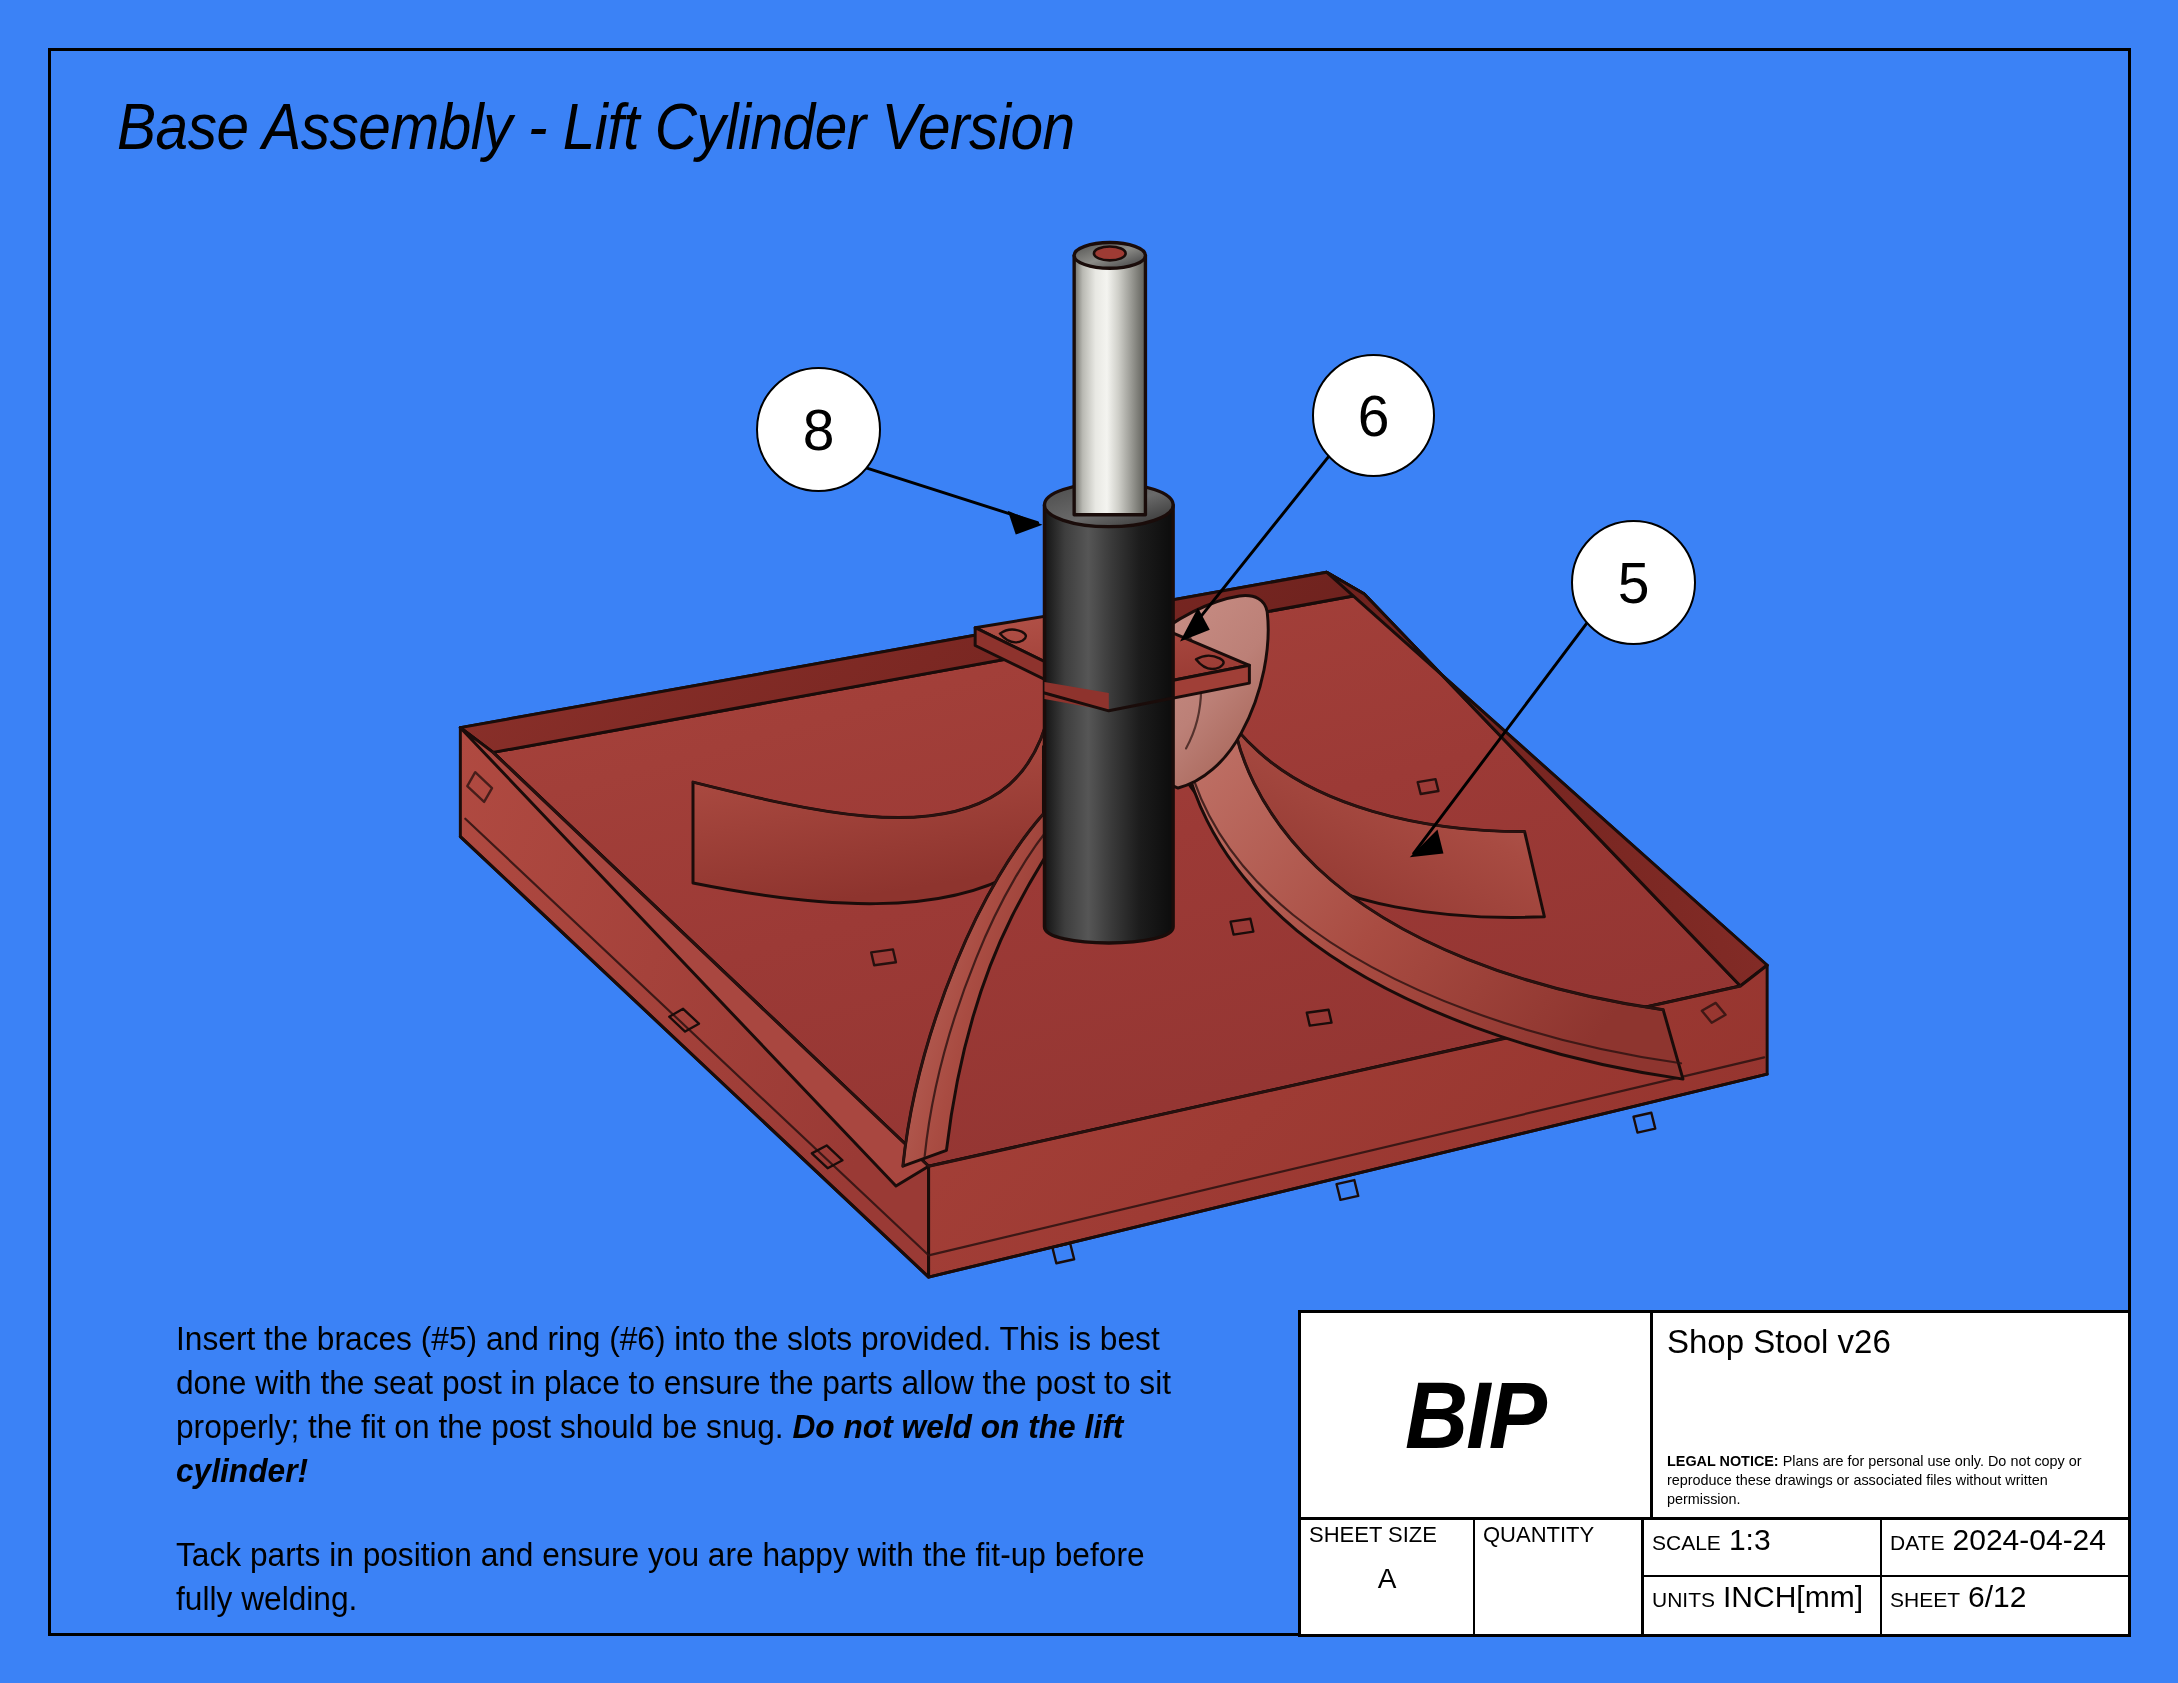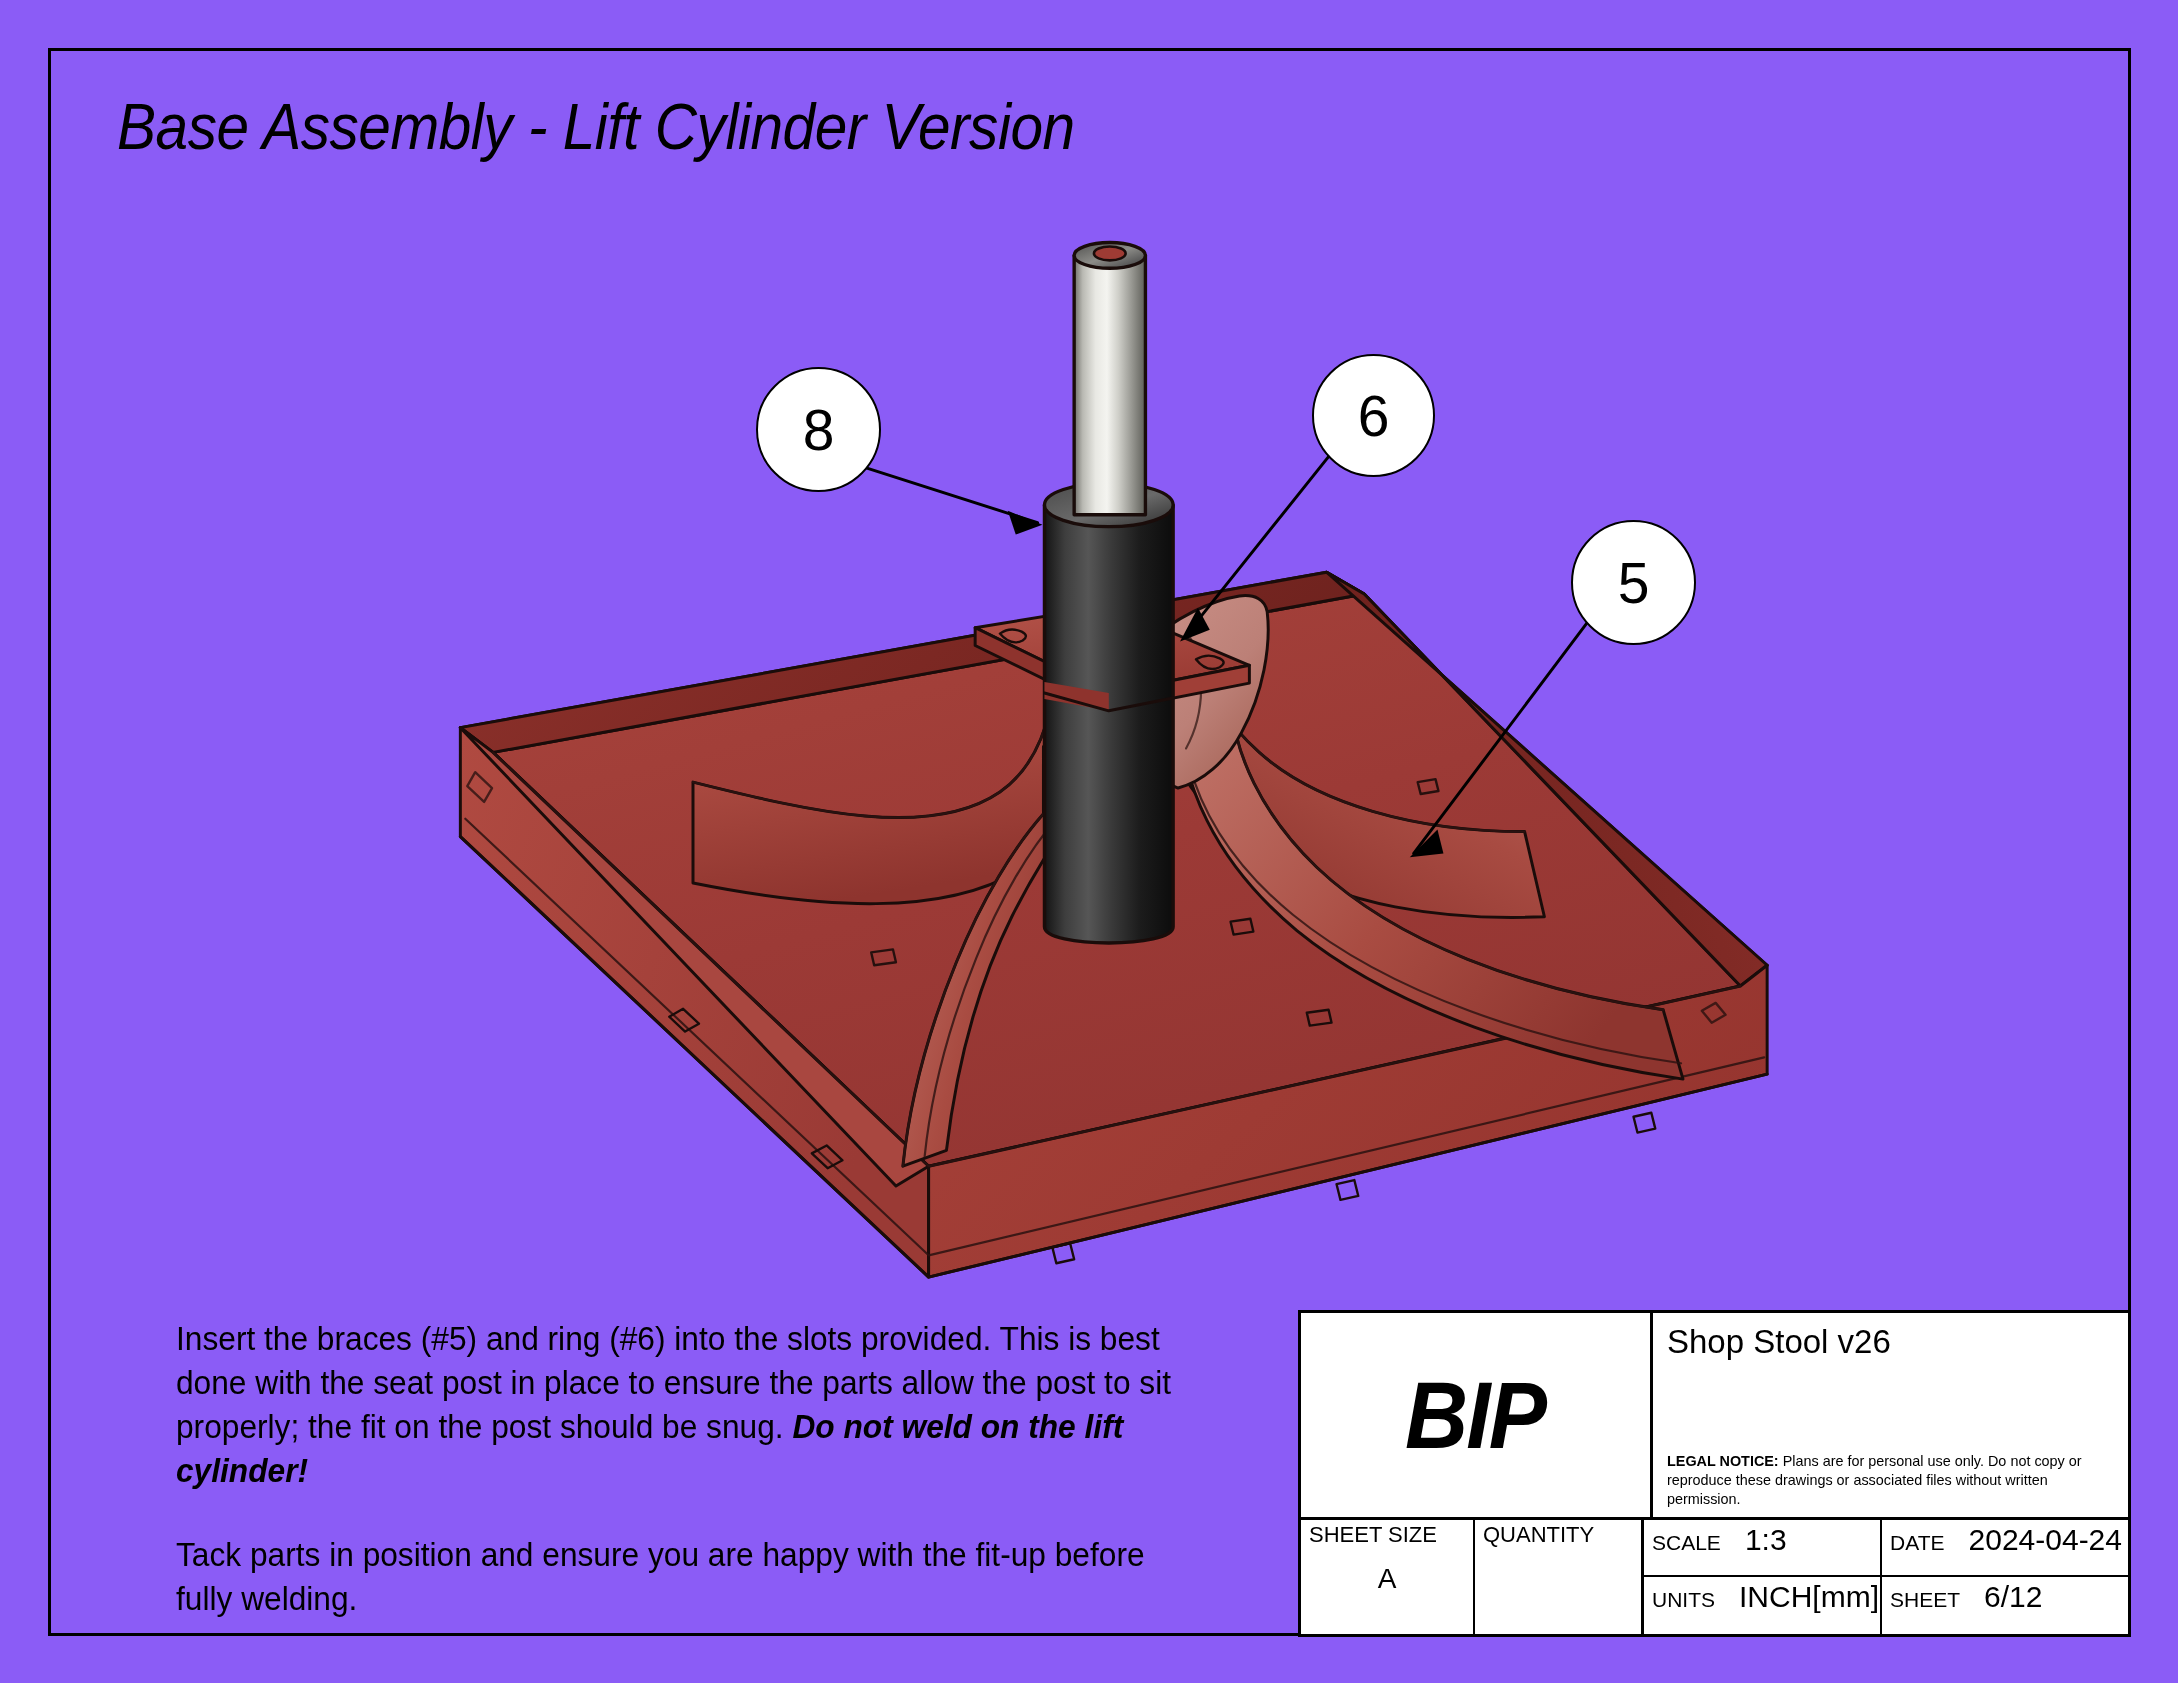--- a/index.html
+++ b/index.html
@@ -1,18 +1,18 @@
 <!DOCTYPE html>
 <html><head>
 <meta charset="utf-8">
 <style>
   html,body{margin:0;padding:0;background:#ffffff;}
   body{width:2178px;height:1683px;font-family:"Liberation Sans",sans-serif;overflow:hidden;}
 
-  #sheet{position:relative;width:2178px;height:1683px;background:#8b5cf6;}
+  #sheet{position:relative;width:2178px;height:1683px;background:#3b82f6;}
 
   
   #border{
     position:absolute;left:48px;top:48px;
     width:2083px;height:1588px;
     border:3px solid #000;
     box-sizing:border-box;
     background:transparent;
   }
 
@@ -94,21 +94,21 @@
     display:flex;flex-direction:row;
   }
   .tb-hdr{font-size:22px;padding:3px 0 0 8px;line-height:1.05;}
   .tb-val{font-size:28px;text-align:center;padding-top:17px;}
   .tb-grid{flex:1 1 auto;display:flex;flex-direction:column;min-width:0;}
   .tb-gridrow{flex:1 1 50%;display:flex;min-height:0;}
   .tb-gridrow:first-child{border-bottom:2px solid #000;box-sizing:border-box;}
   .tb-gcell{flex:1 1 50%;display:flex;align-items:baseline;padding:3px 0 0 8px;min-width:0;}
   .tb-gcell.left{border-right:2px solid #000;box-sizing:border-box;}
   .tb-gcell .k{font-size:21px;white-space:nowrap;}
-  .tb-gcell .v{font-size:30px;margin-left:24px;white-space:nowrap;}
+  .tb-gcell .v{font-size:30px;margin-left:8px;white-space:nowrap;}
 
   
   .balloon{
     position:absolute;
     border:2.5px solid #000;
     border-radius:50%;
     background:#fff;
     display:flex;align-items:center;justify-content:center;
     font-size:57px;color:#000;
     z-index:30;

